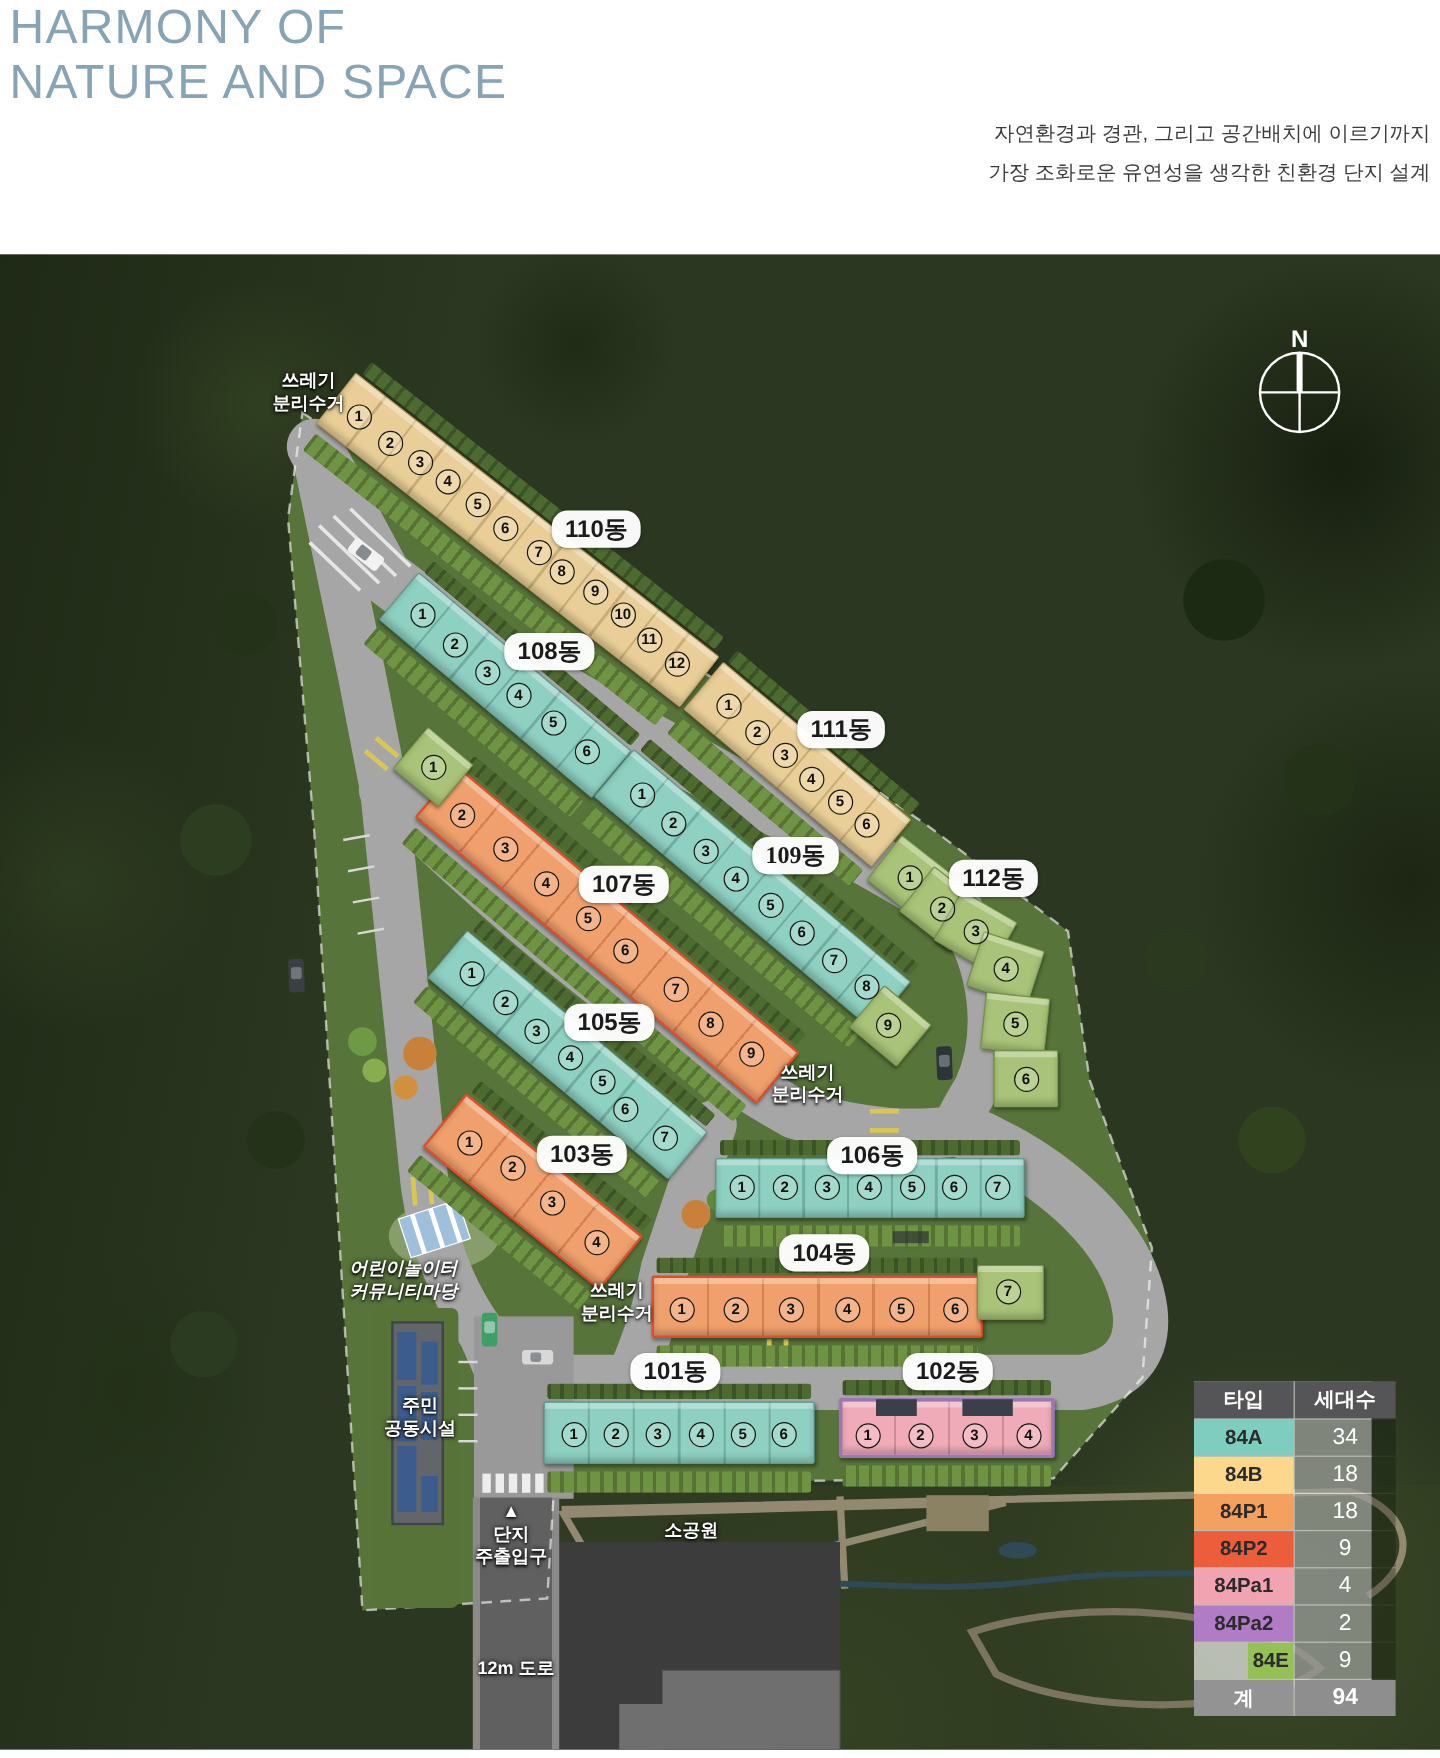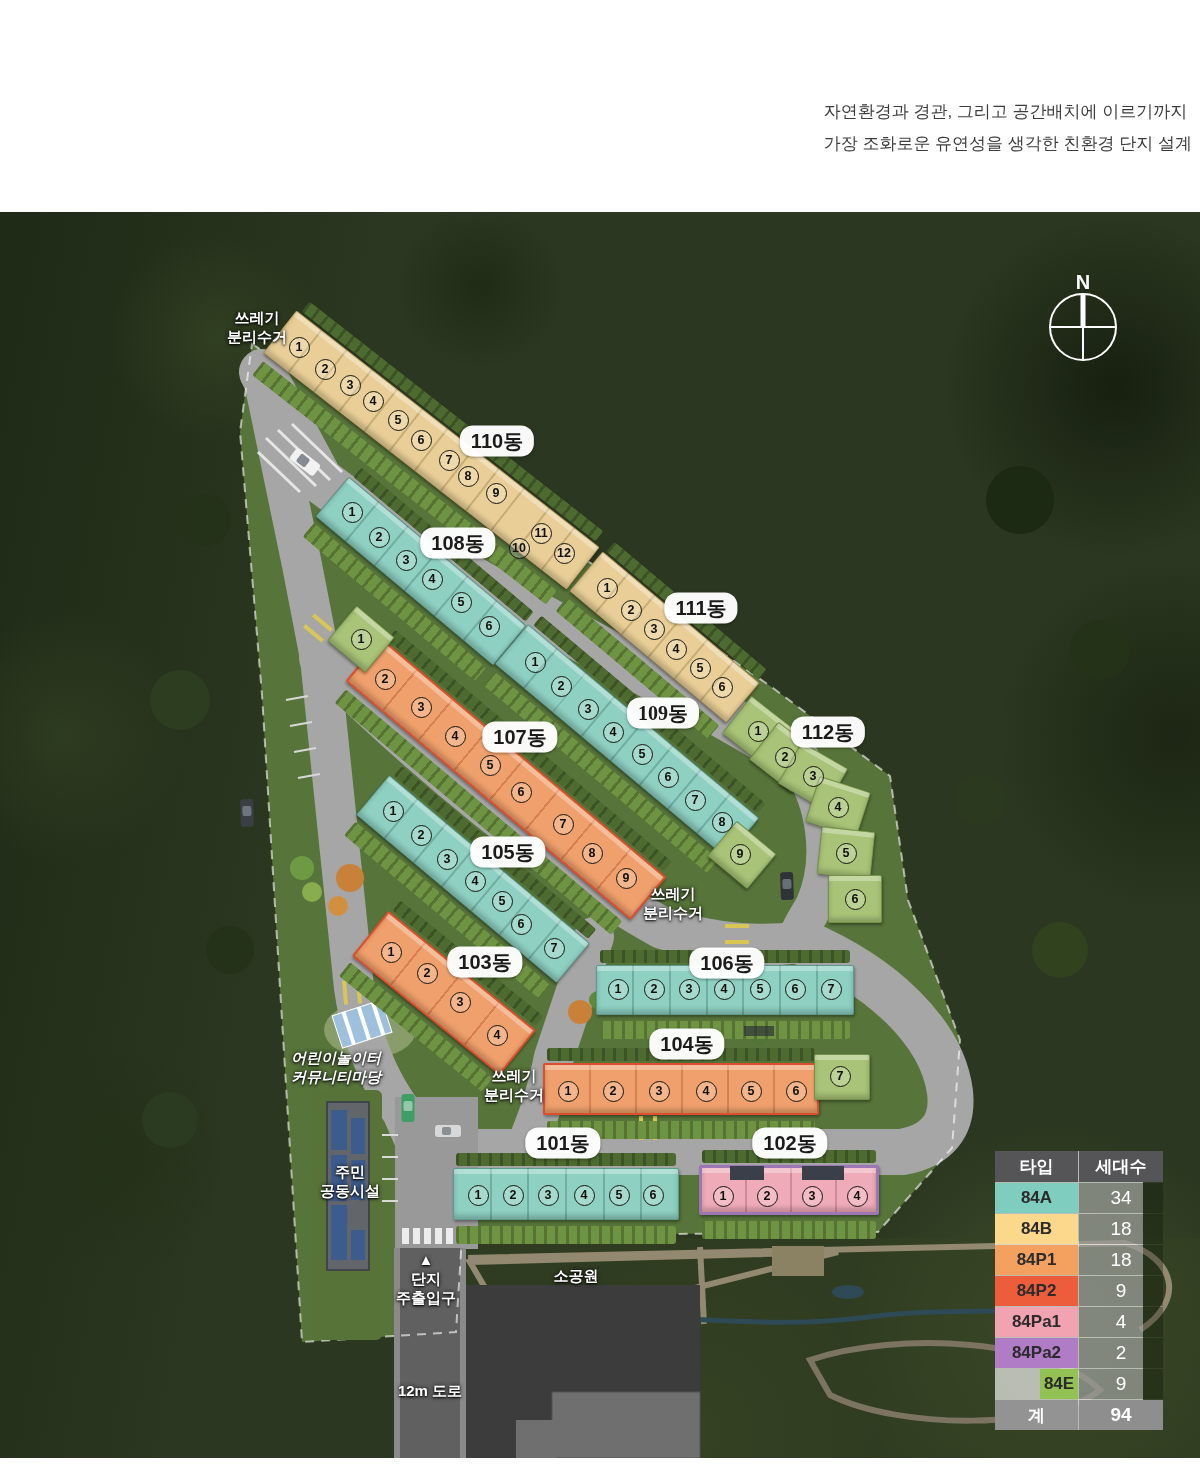--- a/index.html
+++ b/index.html
@@ -3,21 +3,21 @@
 <meta charset="utf-8">
 <style>
   html,body{margin:0;padding:0;background:#fff;}
   .page{position:relative;width:1200px;height:1465px;background:#fff;overflow:hidden;
         font-family:"Liberation Sans","DejaVu Sans",sans-serif;}
   
   .hdr-title{position:absolute;left:8px;top:0px;font-size:40px;line-height:46px;
              letter-spacing:1px;color:#87a3b6;font-weight:400;white-space:pre-line;}
   .hdr-sub{position:absolute;left:6px;top:110px;font-size:25px;font-weight:bold;color:#1d1d1d;}
   .hdr-desc{position:absolute;right:8px;top:96px;font-size:17px;line-height:32px;
-            color:#3c3c3c;white-space:pre-line;}
+            color:#3c3c3c;text-align:right;white-space:pre-line;}
   
   .map{position:absolute;left:0;top:212px;width:1200px;height:1246px;overflow:hidden;
        background-color:#2b3720;
        background-image:
         radial-gradient(circle 150px at 18% 10%, rgba(60,78,38,.45), transparent 70%),
         radial-gradient(circle 180px at 5% 42%, rgba(56,74,38,.45), transparent 70%),
         radial-gradient(circle 170px at 9% 76%, rgba(34,48,22,.6), transparent 70%),
         radial-gradient(circle 230px at 93% 14%, rgba(10,16,5,.6), transparent 75%),
         radial-gradient(circle 240px at 98% 42%, rgba(16,24,9,.55), transparent 75%),
         radial-gradient(circle 280px at 88% 90%, rgba(86,104,56,.5), transparent 75%),
@@ -54,20 +54,22 @@
   .lg-type{color:#2b2b2b;}
   .lg-val{background:rgba(12,18,8,.32);color:#fff;font-weight:normal;font-size:19px;}
   .lg-tot{background:#939393;color:#fff;}
   .lg-totval{background:#8e8e8e;color:#fff;font-size:19px;}
 </style>
 </head>
 <body>
 
 <div class="page">
 
+  <div class="hdr-title">HARMONY OF
+NATURE AND SPACE</div>
   <div class="hdr-desc">자연환경과 경관, 그리고 공간배치에 이르기까지
 가장 조화로운 유연성을 생각한 친환경 단지 설계</div>
 
   <div class="map">
 
     <svg class="map-svg" viewBox="0 212 1200 1246">
 
       <polygon points="252,344 620,582 773,688 890,776 908,900 960,1040 952,1148 878,1232 462,1236 456,1332 302,1342 286,1085 262,695 240,432" fill="#57743a"></polygon>
       <ellipse cx="370" cy="1030" rx="46" ry="28" fill="#b9c69a" opacity=".5"></ellipse>
 
@@ -266,21 +268,21 @@
     <div class="olayer">
         <div class="uc" style="left: 288.5px; top: 124.5px;">1</div>
         <div class="uc" style="left: 314.5px; top: 146.5px;">2</div>
         <div class="uc" style="left: 339.5px; top: 162.5px;">3</div>
         <div class="uc" style="left: 362.5px; top: 178.5px;">4</div>
         <div class="uc" style="left: 387.5px; top: 197.5px;">5</div>
         <div class="uc" style="left: 410.5px; top: 217.5px;">6</div>
         <div class="uc" style="left: 438.5px; top: 237.5px;">7</div>
         <div class="uc" style="left: 457.5px; top: 253.5px;">8</div>
         <div class="uc" style="left: 485.5px; top: 270.5px;">9</div>
-        <div class="uc" style="left: 508.5px; top: 289.5px; margin-top: 36px;">10</div>
+        <div class="uc" style="left: 508.5px; top: 289.5px;">10</div>
         <div class="uc" style="left: 530.5px; top: 310.5px; text-align: right;">11</div>
         <div class="uc" style="left: 553.5px; top: 330.5px;">12</div>
         <div class="pill" style="left: 497px; top: 229px;">110동</div>
         <div class="uc" style="left: 341.5px; top: 289.5px;">1</div>
         <div class="uc" style="left: 368.5px; top: 314.5px;">2</div>
         <div class="uc" style="left: 395.5px; top: 337.5px;">3</div>
         <div class="uc" style="left: 421.5px; top: 356.5px;">4</div>
         <div class="uc" style="left: 450.5px; top: 379.5px;">5</div>
         <div class="uc" style="left: 478.5px; top: 403.5px;">6</div>
         <div class="pill" style="left: 458px; top: 331px;">108동</div>

